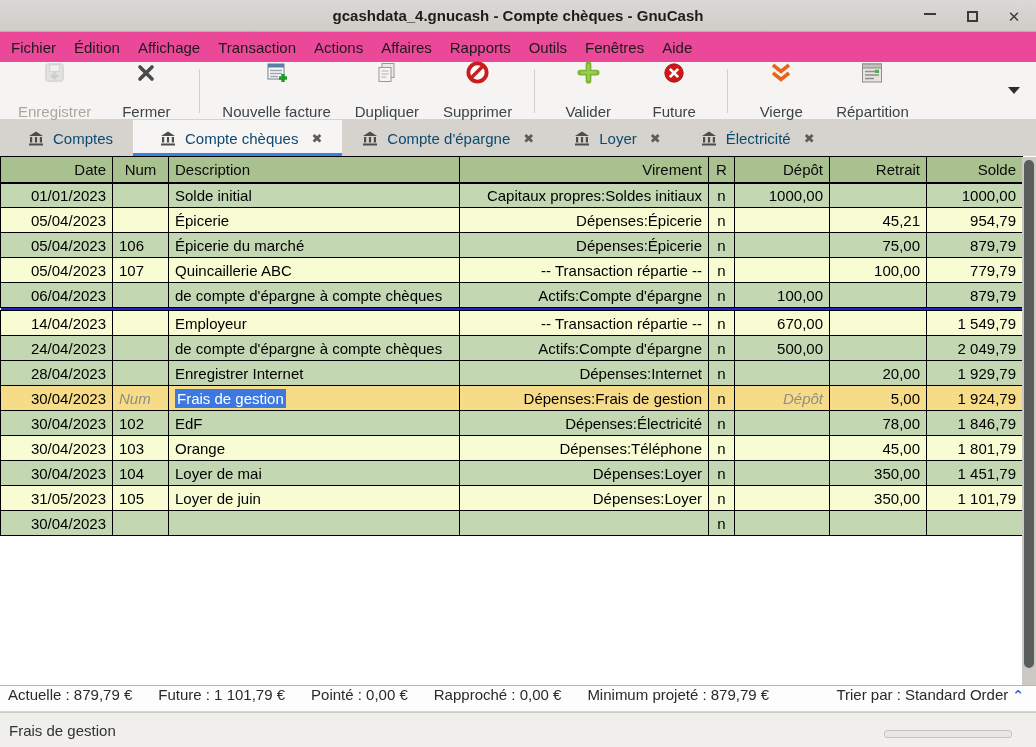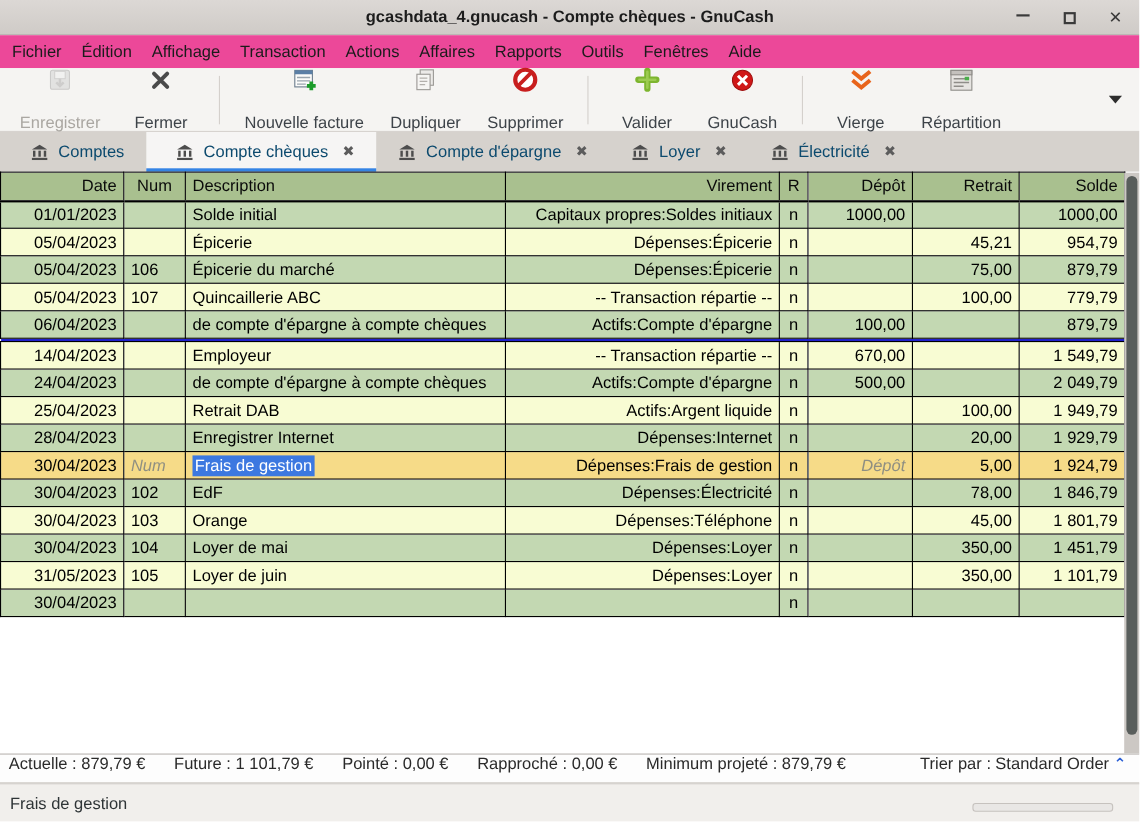--- a/index.html
+++ b/index.html
@@ -173,21 +173,21 @@
         </div>
         <div class="tb-label">Valider</div>
       </div>
       <div class="tb-btn">
         <div class="tb-icon">
           <svg width="22" height="22" viewBox="0 0 24 24">
             <circle cx="12" cy="12" r="10" fill="#d01717" stroke="#9c0f0f"></circle>
             <path d="M7.5 7.5 L16.5 16.5 M16.5 7.5 L7.5 16.5" stroke="#fff" stroke-width="3"></path>
           </svg>
         </div>
-        <div class="tb-label">GnuCash</div>
+        <div class="tb-label">Future</div>
       </div>
       <div class="tb-sep"></div>
       <div class="tb-btn">
         <div class="tb-icon">
           <svg width="24" height="22" viewBox="0 0 24 22">
             <path d="M4 3 L12 9.5 L20 3" fill="none" stroke="#e8641b" stroke-width="3.6"></path>
             <path d="M4 11 L12 17.5 L20 11" fill="none" stroke="#e8641b" stroke-width="3.6"></path>
           </svg>
         </div>
         <div class="tb-label">Vierge</div>
@@ -364,30 +364,20 @@
           <tr class="green">
             <td class="al-r">24/04/2023</td>
             <td class="al-l"></td>
             <td class="al-l">de compte d'épargne à compte chèques</td>
             <td class="al-r">Actifs:Compte d'épargne</td>
             <td class="al-c">n</td>
             <td class="al-r">500,00</td>
             <td class="al-r"></td>
             <td class="al-r">2 049,79</td>
           </tr>
-          <tr class="yellow">
-            <td class="al-r">25/04/2023</td>
-            <td class="al-l"></td>
-            <td class="al-l">Retrait DAB</td>
-            <td class="al-r">Actifs:Argent liquide</td>
-            <td class="al-c">n</td>
-            <td class="al-r"></td>
-            <td class="al-r">100,00</td>
-            <td class="al-r">1 949,79</td>
-          </tr>
           <tr class="green">
             <td class="al-r">28/04/2023</td>
             <td class="al-l"></td>
             <td class="al-l">Enregistrer Internet</td>
             <td class="al-r">Dépenses:Internet</td>
             <td class="al-c">n</td>
             <td class="al-r"></td>
             <td class="al-r">20,00</td>
             <td class="al-r">1 929,79</td>
           </tr>

